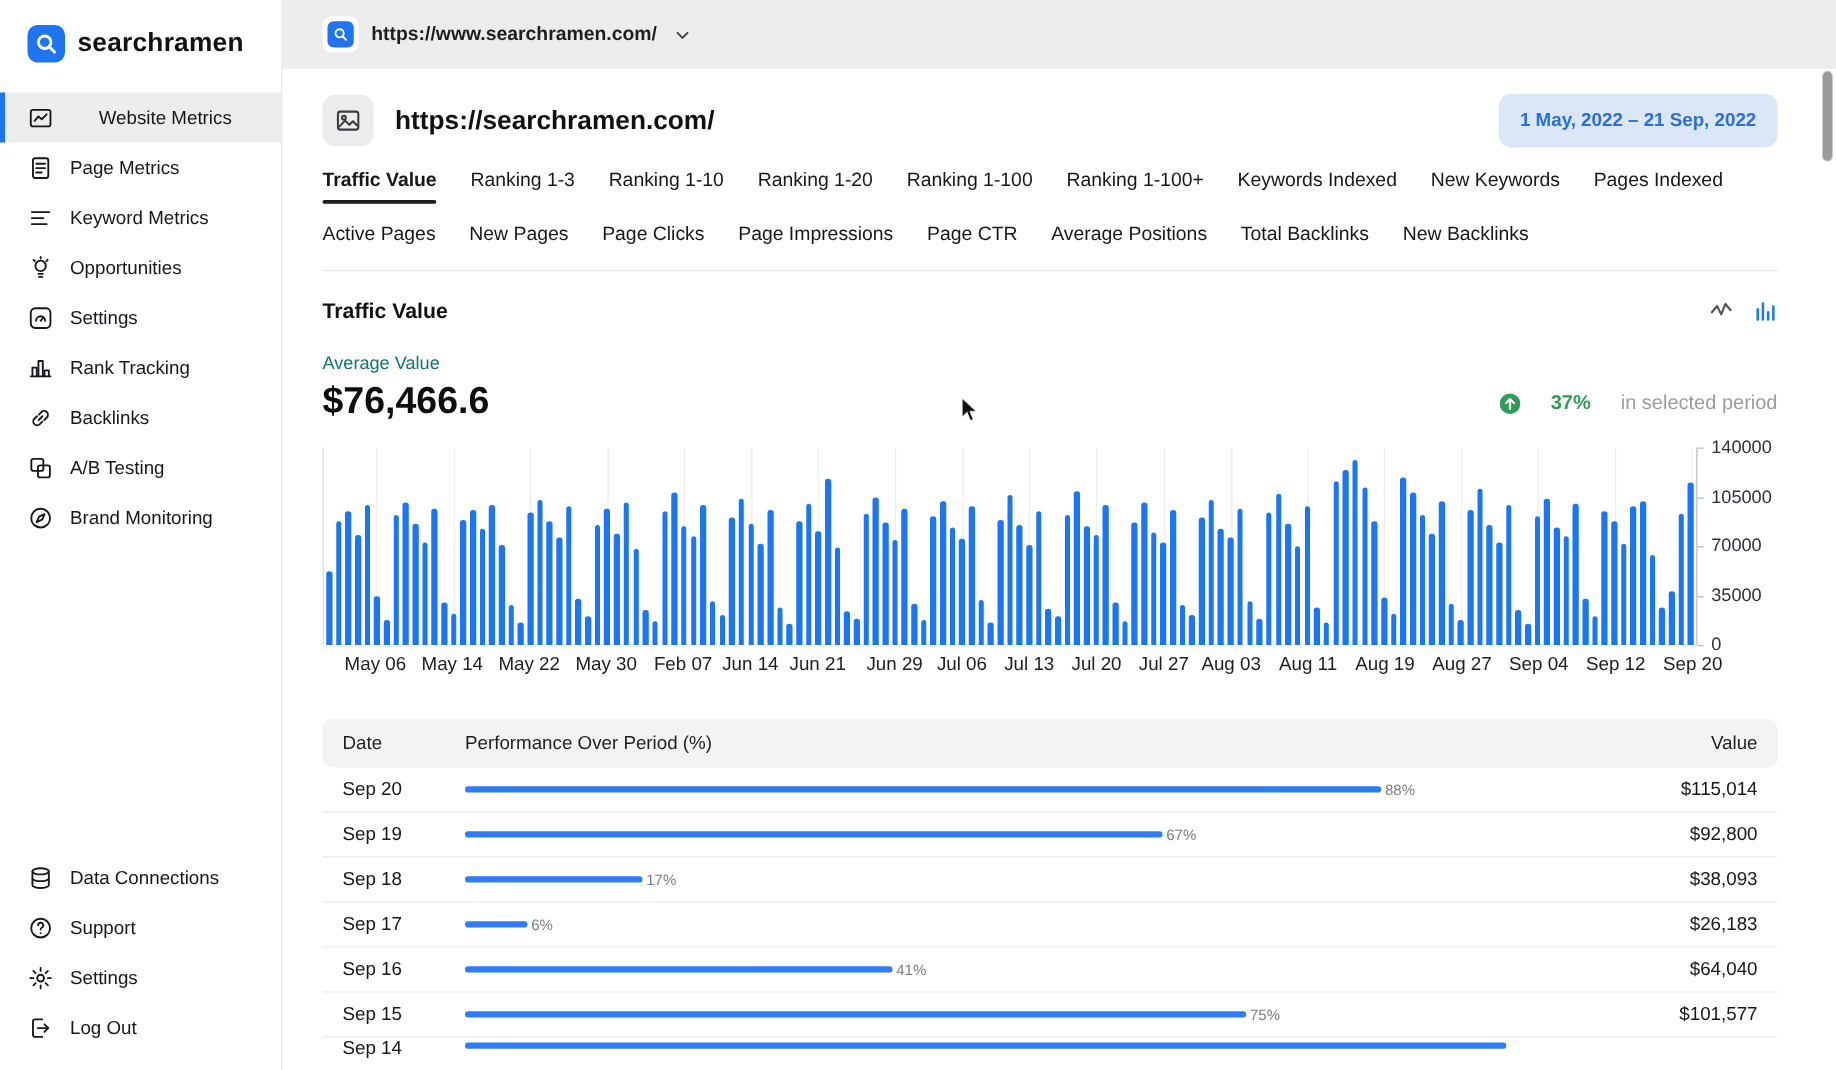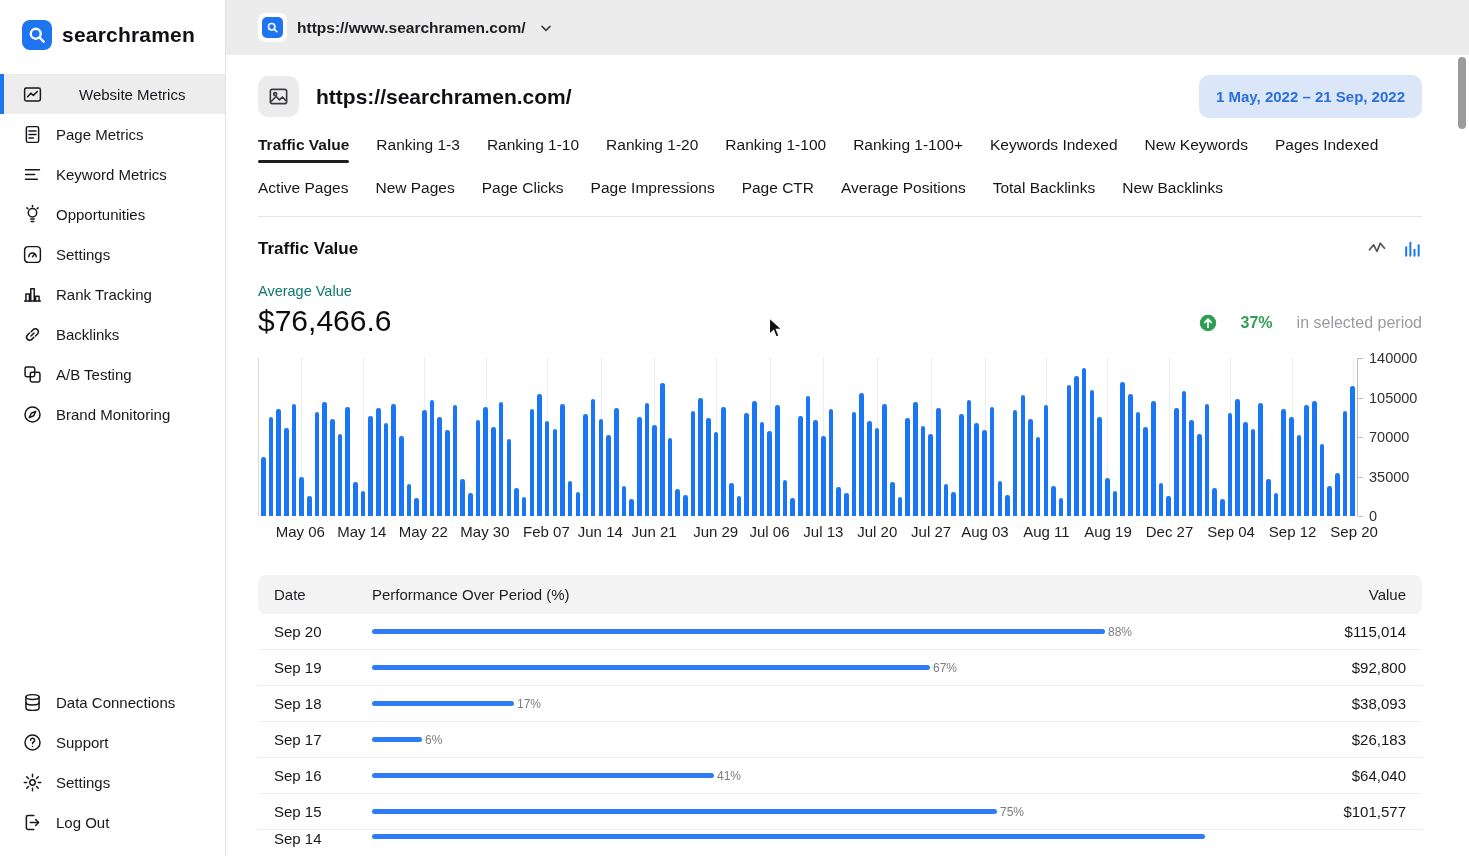--- a/index.html
+++ b/index.html
@@ -62,21 +62,21 @@
   .section-divider { border-top: 1px solid #e6e6e6; margin-top: 10px; }
 
   .section-head { display: flex; align-items: center; margin-top: 22px; }
   .section-title { font-size: 17px; font-weight: bold; color: #101114; }
   .chart-toggles { margin-left: auto; display: flex; align-items: center; gap: 15px; }
   .toggle-icon { width: 20px; height: 20px; cursor: pointer; }
   .toggle-icon svg { width: 100%; height: 100%; }
 
   .stats { display: flex; align-items: flex-end; margin-top: 24px; }
   .avg-label { font-size: 14.5px; color: #0f766e; }
-  .avg-value { font-size: 30px; font-weight: normal; color: #0d0e10; margin-top: 5px; }
+  .avg-value { font-size: 30px; font-weight: bold; color: #0d0e10; margin-top: 5px; }
   .change { margin-left: auto; display: flex; align-items: center; gap: 24px;
     font-size: 16px; margin-bottom: 6px; }
   .change-badge { width: 18px; height: 18px; }
   .change-badge svg { width: 100%; height: 100%; }
   .change-pct { color: #2f9e53; font-weight: bold; }
   .change-note { color: #9a9ba0; }
 
   .chart-block { margin-top: 20px; }
   .chart-row { display: flex; }
   .chart-area { flex: 1; height: 158px; position: relative;
@@ -550,21 +550,21 @@
             <span class="x-label" style="left: 31.1189%;">Jun 14</span>
             <span class="x-label" style="left: 36.014%;">Jun 21</span>
             <span class="x-label" style="left: 41.6084%;">Jun 29</span>
             <span class="x-label" style="left: 46.5035%;">Jul 06</span>
             <span class="x-label" style="left: 51.3986%;">Jul 13</span>
             <span class="x-label" style="left: 56.2937%;">Jul 20</span>
             <span class="x-label" style="left: 61.1888%;">Jul 27</span>
             <span class="x-label" style="left: 66.0839%;">Aug 03</span>
             <span class="x-label" style="left: 71.6783%;">Aug 11</span>
             <span class="x-label" style="left: 77.2727%;">Aug 19</span>
-            <span class="x-label" style="left: 82.8671%;">Dec 27</span>
+            <span class="x-label" style="left: 82.8671%;">Aug 27</span>
             <span class="x-label" style="left: 88.4615%;">Sep 04</span>
             <span class="x-label" style="left: 94.0559%;">Sep 12</span>
             <span class="x-label" style="left: 99.6503%;">Sep 20</span>
           </div>
       </div>
 
       <div class="table">
         <div class="t-head">
           <span class="col-date">Date</span>
           <span class="col-perf">Performance Over Period (%)</span>

